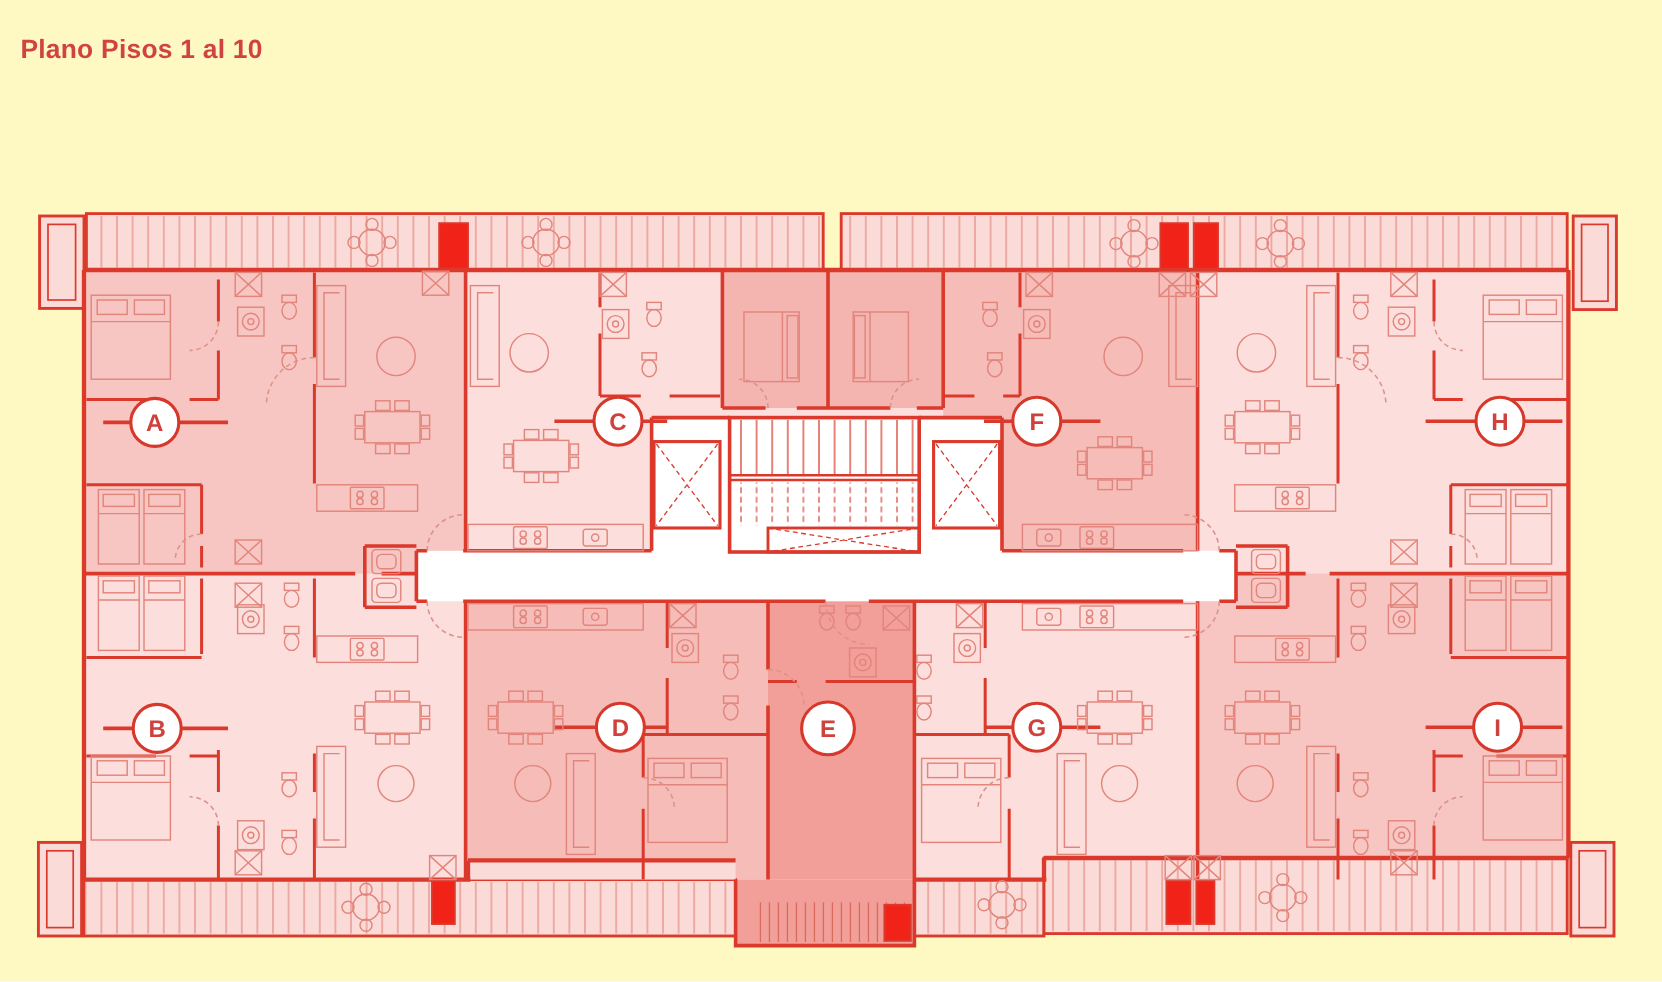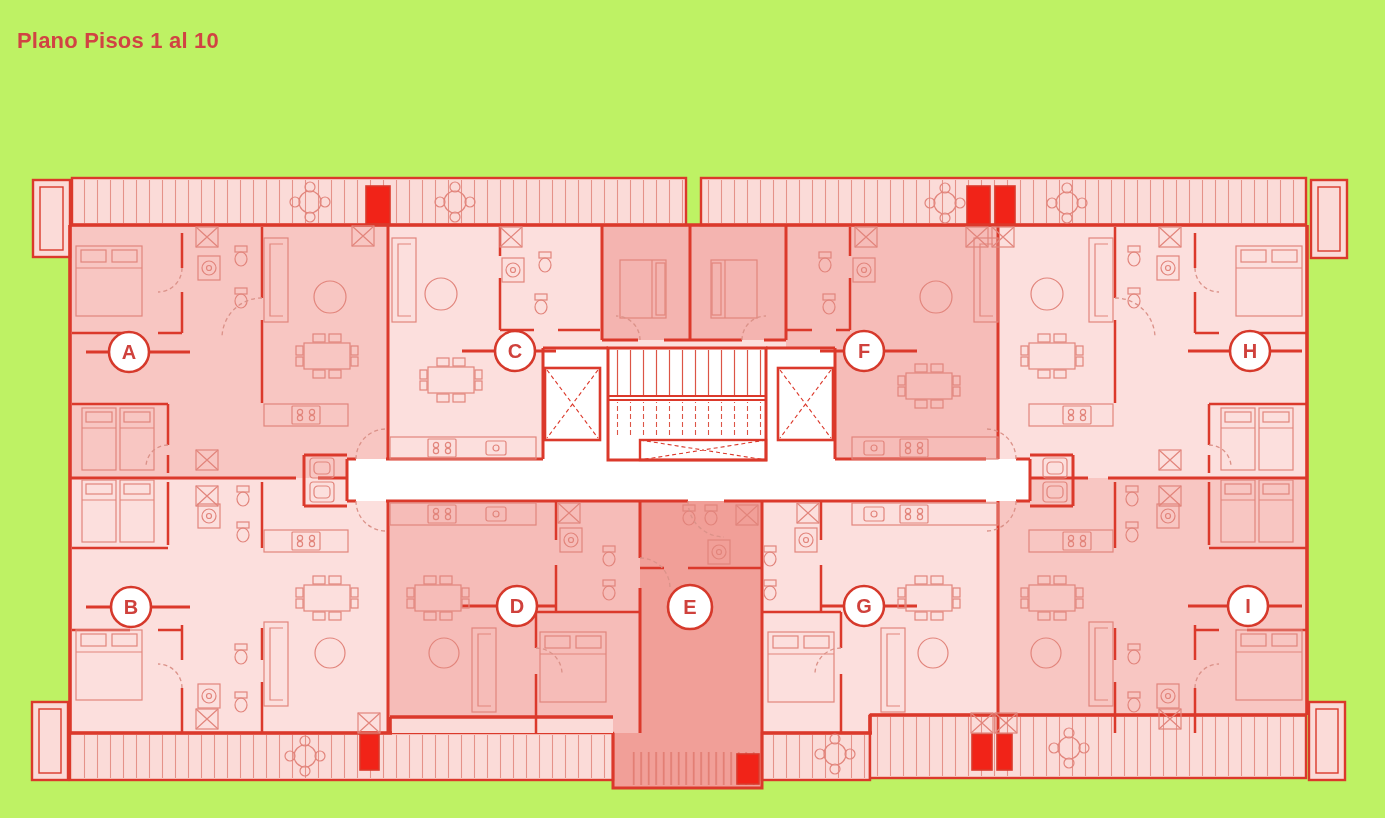--- a/index.html
+++ b/index.html
@@ -1,16 +1,16 @@
 <!DOCTYPE html>
 <html><head>
 <meta charset="utf-8">
 <style>
   html,body{margin:0;padding:0;background:#ffffff;}
-  .page{position:relative;width:1385px;height:818px;background:#bef264;overflow:hidden;
+  .page{position:relative;width:1385px;height:818px;background:#fef9c3;overflow:hidden;
         font-family:"Liberation Sans", sans-serif;text-align:right;}
   .plan-title{position:absolute;left:17px;top:28px;font-size:22px;font-weight:bold;
         color:#d14343;letter-spacing:0.2px;}
   svg{position:absolute;left:0;top:0;}
   svg text{font-family:"Liberation Sans", sans-serif;font-weight:bold;font-size:20px;
         fill:#cf413c;text-anchor:middle;}
 </style>
 </head>
 <body>
 

